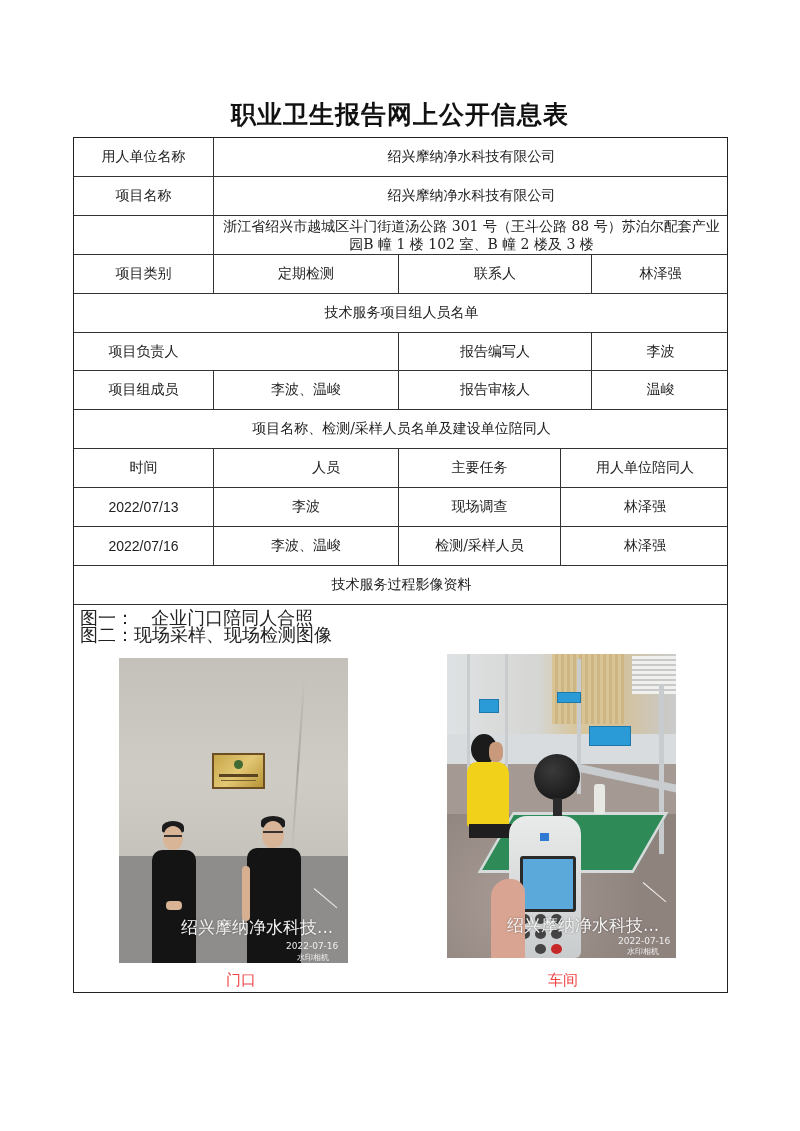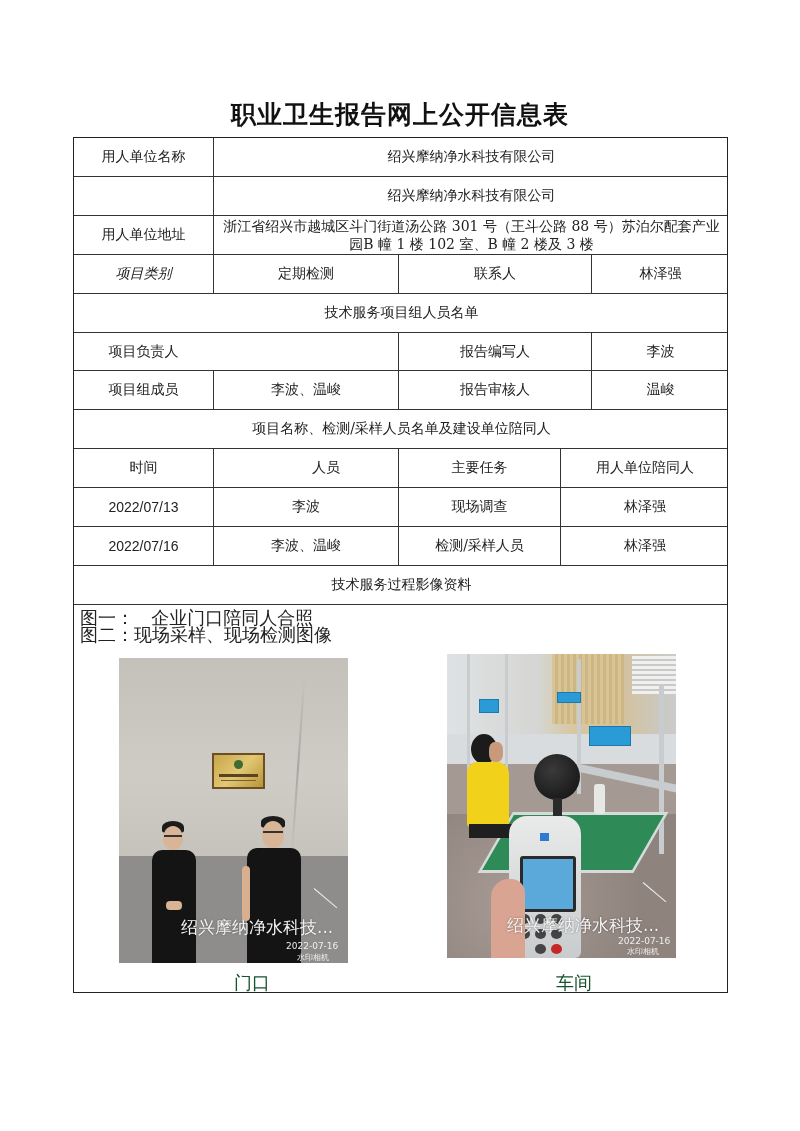--- a/index.html
+++ b/index.html
@@ -11,21 +11,21 @@
     .sheet { position: absolute; left: 73px; top: 137px; width: 655px; height: 856px;
              border: 1.5px solid #222; box-sizing: border-box; }
     .row { position: absolute; left: 0; width: 100%; border-bottom: 1px solid #333; box-sizing: border-box; }
     .cell { position: absolute; top: 0; height: 100%; display: flex; align-items: center;
             justify-content: center; text-align: center; font-size: 14px; box-sizing: border-box;
             color: #222; }
     .cell.bl { border-left: 1px solid #333; }
     .cell.addr { line-height: 18px; padding: 0 8px; font-size: 14px; }
     .captions { position: absolute; left: 6px; top: 4px; font-size: 18px; line-height: 17px; color: #222; }
     .photo { position: absolute; overflow: hidden; }
-    .label { position: absolute; font-size: 18px; color: #14532d; margin-left: 8px; }
+    .label { position: absolute; font-size: 15px; color: #ef4444; }
 
     
     .ph-left { left: 45px; top: 520px; width: 229px; height: 305px; background: #bcb9b1; }
     .ph-left .wall-top { position: absolute; left: 0; top: 0; width: 100%; height: 198px;
       background: linear-gradient(180deg, #c4c1ba 0%, #cfccc5 60%, #c6c3bc 100%); }
     .ph-left .wall-bottom { position: absolute; left: 0; top: 198px; width: 100%; height: 107px; background: #8f8d8b; }
     .ph-left .crack { position: absolute; left: 178px; top: 20px; width: 2px; height: 180px;
       background: linear-gradient(180deg, rgba(150,150,145,0.0), rgba(140,140,135,0.6), rgba(150,150,145,0)); transform: rotate(4deg); }
     .ph-left .plaque { position: absolute; left: 93px; top: 95px; width: 53px; height: 36px;
       background: linear-gradient(135deg, #c7a64a, #e2c774 50%, #b89437); border: 2px solid #6d4d22; box-sizing: border-box; }
@@ -78,30 +78,30 @@
 <div class="title">职业卫生报告网上公开信息表</div>
 
 <div class="sheet">
 
   <div class="row" style="top:0; height:39px;">
     <div class="cell" style="left:0; width:139px;">用人单位名称</div>
     <div class="cell bl" style="left:139px; width:516px;">绍兴摩纳净水科技有限公司</div>
   </div>
 
   <div class="row" style="top:39px; height:39px;">
+    <div class="cell" style="left:0; width:139px;">项目名称</div>
     <div class="cell bl" style="left:139px; width:516px;">绍兴摩纳净水科技有限公司</div>
   </div>
 
   <div class="row" style="top:78px; height:39px;">
-    <div class="cell" style="left:0; width:139px;">用人单位地址</div>
     <div class="cell bl addr" style="left:139px; width:516px;">浙江省绍兴市越城区斗门街道汤公路 301 号（王斗公路 88 号）苏泊尔配套产业园B 幢 1 楼 102 室、B 幢 2 楼及 3 楼</div>
   </div>
 
   <div class="row" style="top:117px; height:39px;">
-    <div class="cell" style="left:0; width:139px;font-style:italic;">项目类别</div>
+    <div class="cell" style="left:0; width:139px;">项目类别</div>
     <div class="cell bl" style="left:139px; width:185px;">定期检测</div>
     <div class="cell bl" style="left:324px; width:193px;">联系人</div>
     <div class="cell bl" style="left:517px; width:138px;">林泽强</div>
   </div>
 
   <div class="row" style="top:156px; height:39px;">
     <div class="cell" style="left:0; width:655px;">技术服务项目组人员名单</div>
   </div>
 
   <div class="row" style="top:195px; height:38px;">

